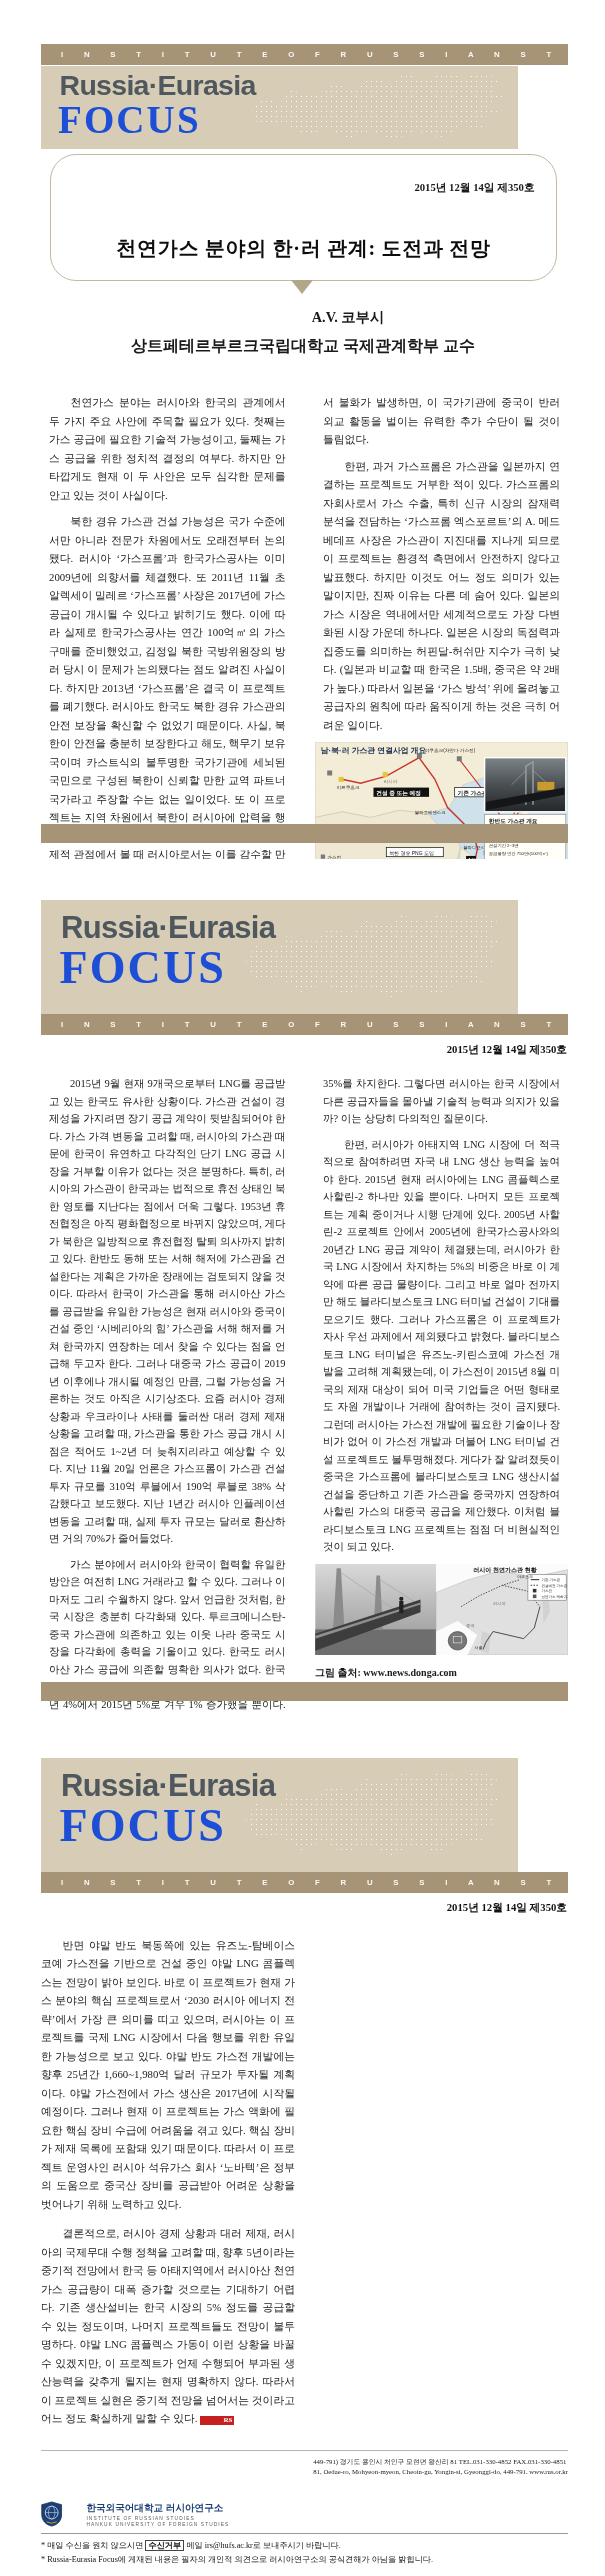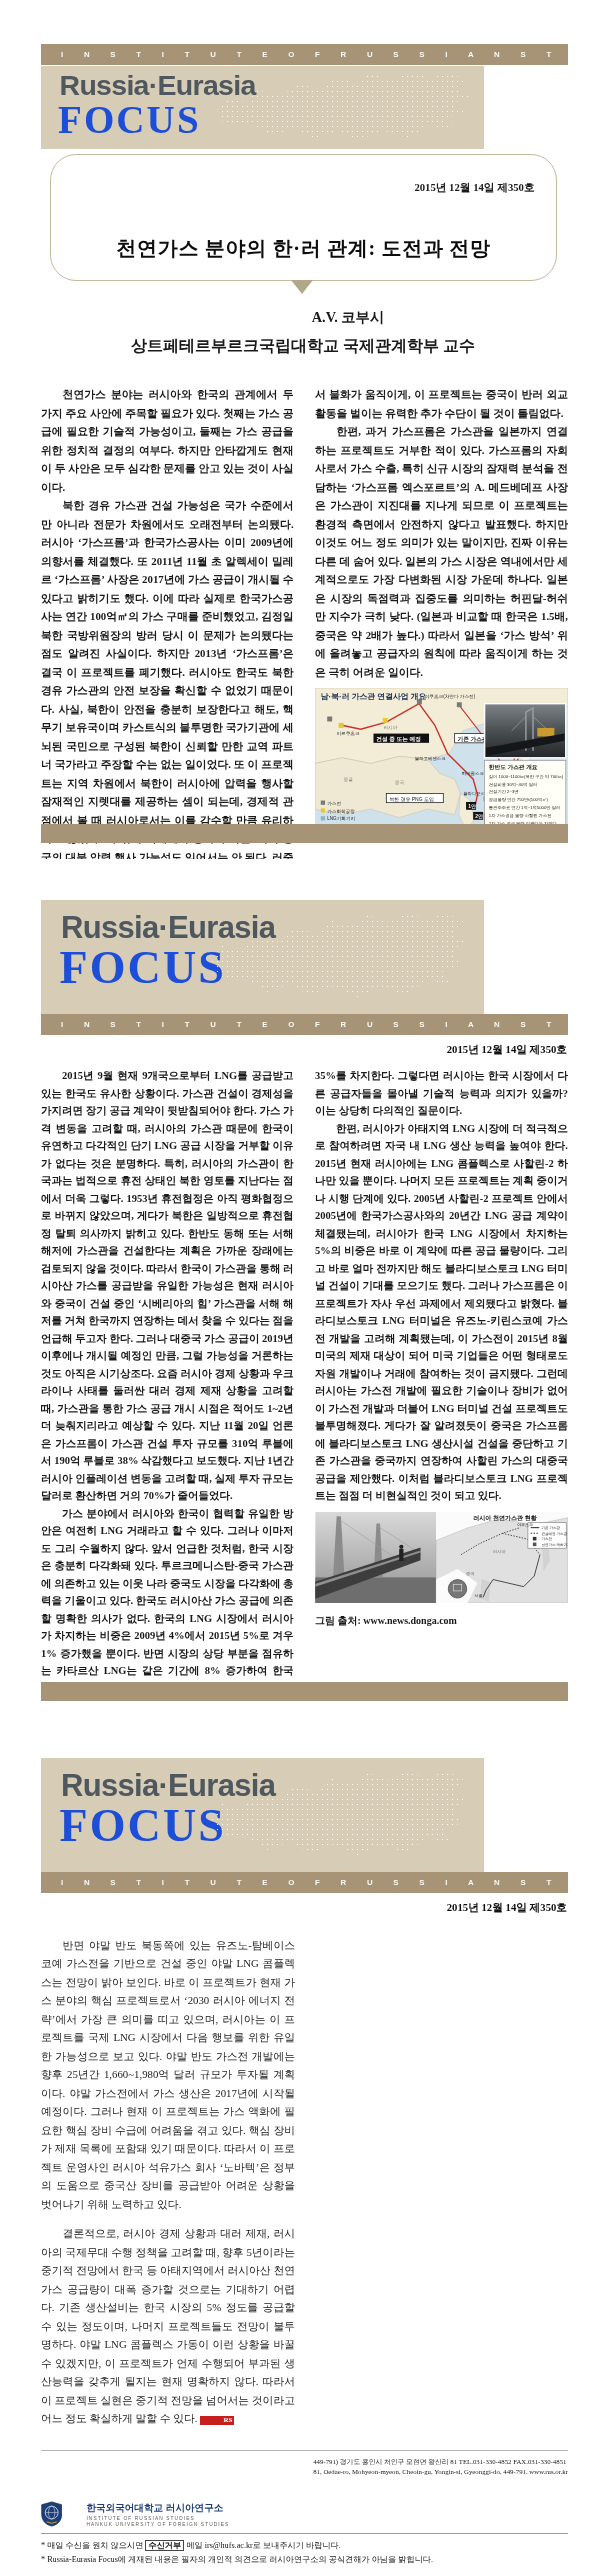--- a/index.html
+++ b/index.html
@@ -6,21 +6,21 @@
   .doc{position:relative;width:606px;height:2576px;background:#fff;overflow:hidden;
        font-family:"Liberation Serif","DejaVu Serif",serif;color:#1a1a1a;}
   .page{position:absolute;left:0;width:606px;height:859px;background:#fff;overflow:hidden;}
   #p1{top:0;} #p2{top:859px;} #p3{top:1717px;}
 
   
   .m-band{position:absolute;left:41px;width:527px;height:21.4px;background:#a79477;
           color:#fbfaf4;font-family:"Liberation Sans",sans-serif;font-weight:bold;
           font-size:7.8px;letter-spacing:9.3px;line-height:22px;padding-left:20px;
           box-sizing:border-box;white-space:nowrap;overflow:hidden;z-index:3;}
-  .m-logo{position:absolute;left:41px;width:443px;background:#d7ccb5;z-index:2;}
+  .m-logo{position:absolute;left:41px;width:477px;background:#d7ccb5;z-index:2;}
   .re-word{position:absolute;font-family:"Liberation Sans",sans-serif;font-weight:bold;
            color:#4f585e;letter-spacing:-0.7px;}
   .focus-word{position:absolute;font-family:"Liberation Serif",serif;font-weight:bold;
               color:#1d4ed8;letter-spacing:2.1px;}
   .dotmap{position:absolute;background-image:radial-gradient(#ffffff 0.9px, rgba(255,255,255,0) 1px);
           background-size:5px 5px;opacity:.95;
           clip-path:polygon(6% 52%,10% 38%,17% 44%,21% 28%,30% 34%,36% 20%,44% 26%,49% 12%,57% 18%,62% 6%,70% 14%,76% 4%,84% 12%,90% 4%,97% 14%,93% 26%,98% 36%,92% 46%,97% 58%,89% 64%,93% 78%,83% 74%,76% 90%,67% 80%,58% 92%,50% 80%,42% 90%,34% 78%,26% 86%,18% 70%,9% 74%);}
   .issue-date{position:absolute;font-weight:bold;font-size:10.7px;color:#111;}
 
   
@@ -34,21 +34,21 @@
            border-top:14.3px solid #b3a78a;}
   .author{position:absolute;left:0;width:606px;top:308px;text-align:center;
           font-weight:bold;font-size:14.3px;padding-left:45px;}
   .affil{position:absolute;left:0;width:606px;top:336px;text-align:center;
          font-weight:bold;font-size:16px;}
 
   
   .cols{position:absolute;left:41px;width:527px;display:flex;gap:21.4px;}
   .col{width:253px;font-size:10.8px;line-height:18.5px;text-align:justify;}
   .tight .col{font-size:10.5px;line-height:17.5px;}
-  .col p{margin:0;font-weight:bold;}
+  .col p{margin:8px;}
   p.ind{text-indent:2em;}
   .b-band{position:absolute;left:41px;width:527px;height:18.5px;background:#a79477;z-index:6;}
 
   .fig-block{margin-top:7.1px;}
   .fig-caption{margin-top:3.6px;font-weight:bold;font-size:10px;text-indent:0 !important;}
 
   svg text{font-family:"Liberation Sans","DejaVu Sans",sans-serif;}
 
   .col3{position:absolute;left:41px;top:208px;width:254px;font-size:10.8px;line-height:18.5px;
         text-align:justify;}
@@ -87,21 +87,21 @@
     <div class="pointer"></div>
     <div class="author">A.V. 코부시</div>
     <div class="affil">상트페테르부르크국립대학교 국제관계학부 교수</div>
 
     <div class="cols" style="top:385px;">
       <div class="col">
         <p class="ind">천연가스 분야는 러시아와 한국의 관계에서 두 가지 주요 사안에 주목할 필요가 있다. 첫째는 가스 공급에 필요한 기술적 가능성이고, 둘째는 가스 공급을 위한 정치적 결정의 여부다. 하지만 안타깝게도 현재 이 두 사안은 모두 심각한 문제를 안고 있는 것이 사실이다.</p>
         <p class="ind">북한 경유 가스관 건설 가능성은 국가 수준에서만 아니라 전문가 차원에서도 오래전부터 논의됐다. 러시아 ‘가스프롬’과 한국가스공사는 이미 2009년에 의향서를 체결했다. 또 2011년 11월 초 알렉세이 밀레르 ‘가스프롬’ 사장은 2017년에 가스 공급이 개시될 수 있다고 밝히기도 했다. 이에 따라 실제로 한국가스공사는 연간 100억㎥의 가스 구매를 준비했었고, 김정일 북한 국방위원장의 방러 당시 이 문제가 논의됐다는 점도 알려진 사실이다. 하지만 2013년 ‘가스프롬’은 결국 이 프로젝트를 폐기했다. 러시아도 한국도 북한 경유 가스관의 안전 보장을 확신할 수 없었기 때문이다. 사실, 북한이 안전을 충분히 보장한다고 해도, 핵무기 보유국이며 카스트식의 불투명한 국가기관에 세뇌된 국민으로 구성된 북한이 신뢰할 만한 교역 파트너 국가라고 주장할 수는 없는 일이었다. 또 이 프로젝트는 지역 차원에서 북한이 러시아에 압력을 행사할 잠재적인 지렛대를 제공하는 셈이 되는데, 경제적 관점에서 볼 때 러시아로서는 이를 감수할 만큼 유리하지도 않았다. 이 밖에 역내에서 중국의 역할, 특히 중국의 대북 압력 행사 가능성도 잊어서는 안 된다. 러중 관계에</p>
       </div>
       <div class="col">
-        <p>서 불화가 움직이게, 이 프로젝트는 중국이 반러 외교 활동을 벌이는 유력한 추가 수단이 될 것이 틀림없다.</p>
+        <p>서 불화가 발생하면, 이 국가기관에 중국이 반러 외교 활동을 벌이는 유력한 추가 수단이 될 것이 틀림없다.</p>
         <p class="ind">한편, 과거 가스프롬은 가스관을 일본까지 연결하는 프로젝트도 거부한 적이 있다. 가스프롬의 자회사로서 가스 수출, 특히 신규 시장의 잠재력 분석을 전담하는 ‘가스프롬 엑스포르트’의 A. 메드베데프 사장은 가스관이 지진대를 지나게 되므로 이 프로젝트는 환경적 측면에서 안전하지 않다고 발표했다. 하지만 이것도 어느 정도 의미가 있는 말이지만, 진짜 이유는 다른 데 숨어 있다. 일본의 가스 시장은 역내에서만 세계적으로도 가장 다변화된 시장 가운데 하나다. 일본은 시장의 독점력과 집중도를 의미하는 허핀달-허쉬만 지수가 극히 낮다. (일본과 비교할 때 한국은 1.5배, 중국은 약 2배가 높다.) 따라서 일본을 ‘가스 방석’ 위에 올려놓고 공급자의 원칙에 따라 움직이게 하는 것은 극히 어려운 일이다.</p>
 
         <div class="fig-block">
           <svg width="253" height="146" viewBox="0 0 355 205" style="font-size:15.2px">
             <rect x="0" y="0" width="355" height="205" fill="#cfe2ec"></rect>
             <path d="M0,0 H355 V26 L300,36 L268,28 L238,50 L208,60 L188,92 L158,100 L118,96 L78,106 L38,98 L0,106 Z" fill="#f3edd8" stroke="#c2b99f" stroke-width="0.6"></path>
             <path d="M0,106 L38,98 L78,106 L118,96 L158,100 L175,120 L196,128 L204,148 L196,178 L158,170 L118,182 L78,170 L38,178 L0,170 Z" fill="#efe8d2" stroke="#c2b99f" stroke-width="0.6"></path>
             <path d="M204,148 L218,158 L223,186 L212,199 L202,178 Z" fill="#f3edd8" stroke="#c2b99f" stroke-width="0.6"></path>
             <path d="M290,58 L299,56 L303,94 L295,118 L288,94 Z" fill="#f3edd8" stroke="#c2b99f" stroke-width="0.6"></path>
             <path d="M298,152 L328,166 L350,190 L328,196 L303,176 Z" fill="#f3edd8" stroke="#c2b99f" stroke-width="0.6"></path>

